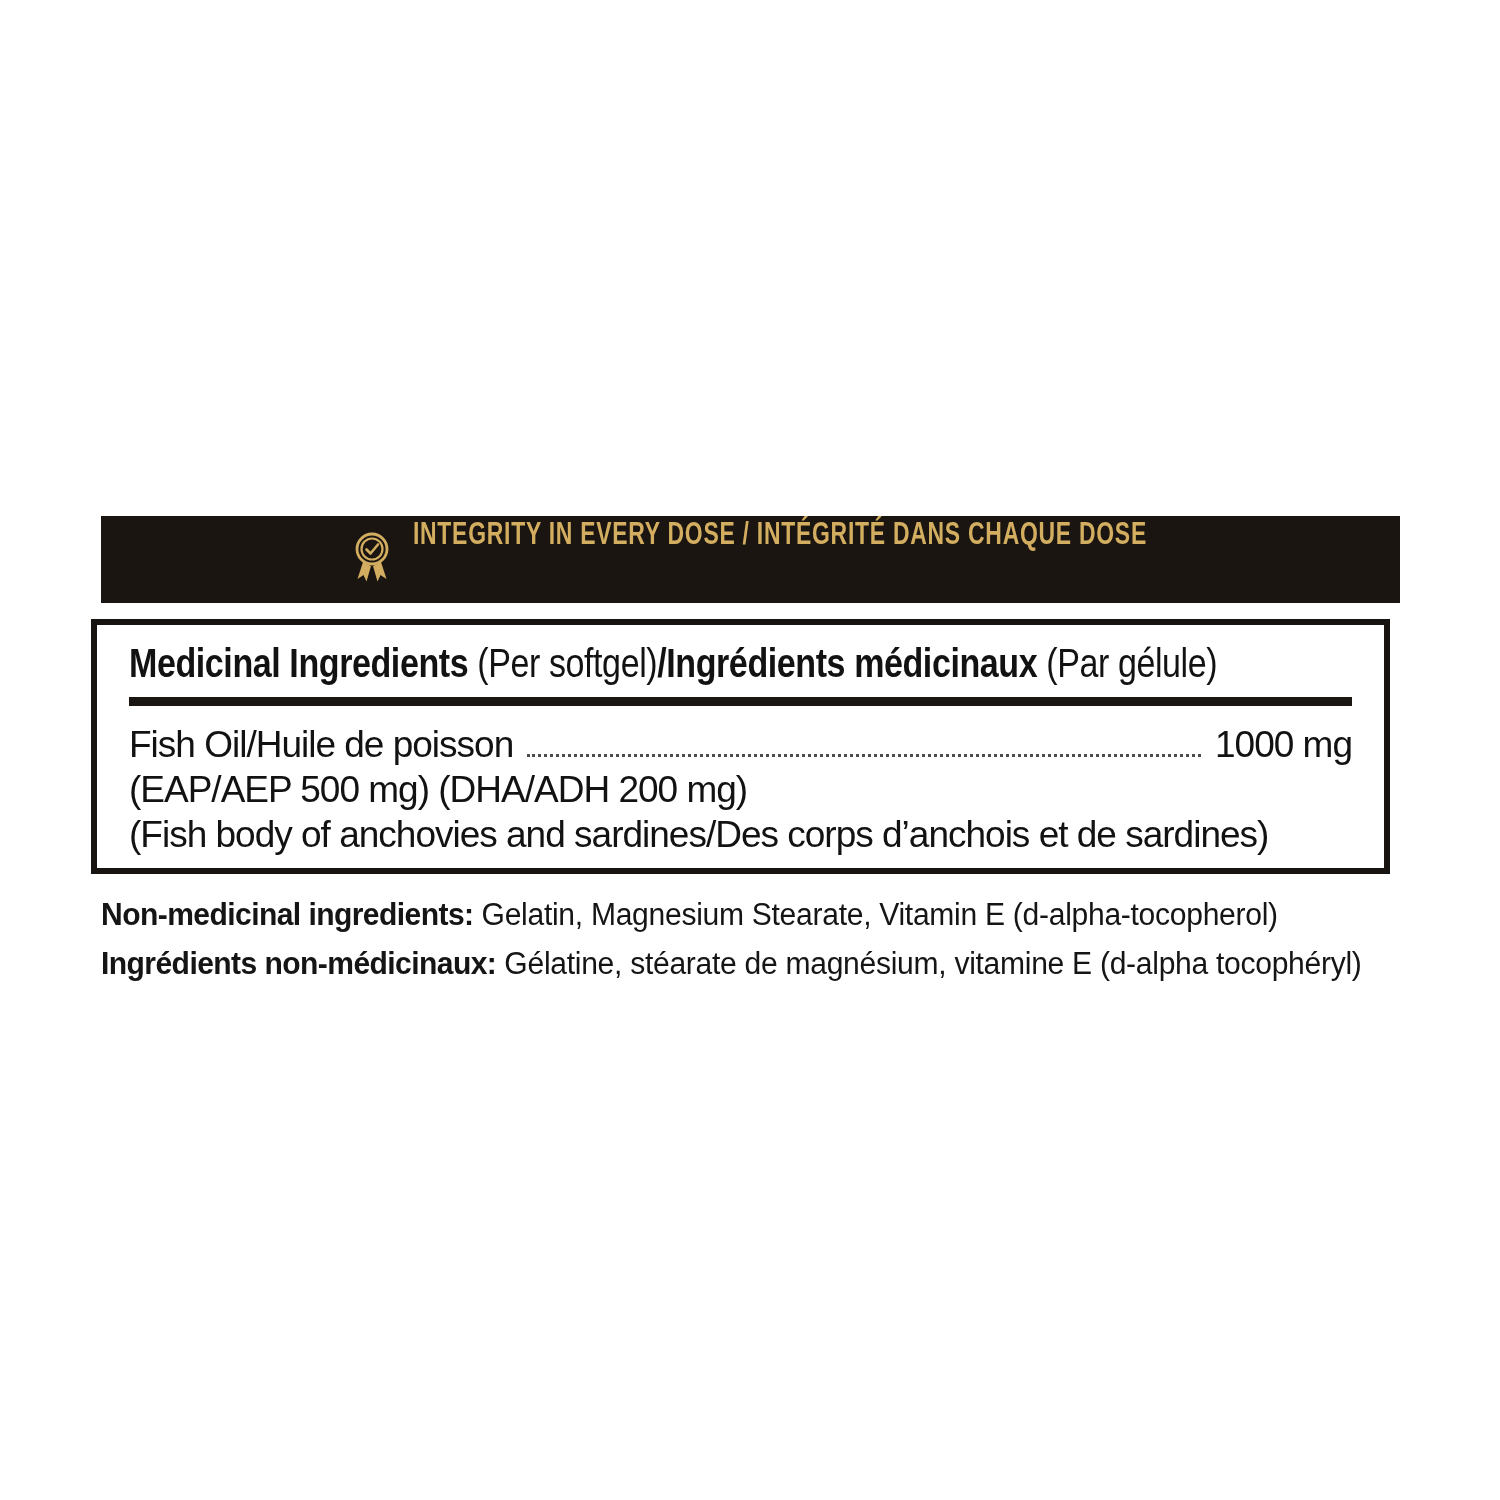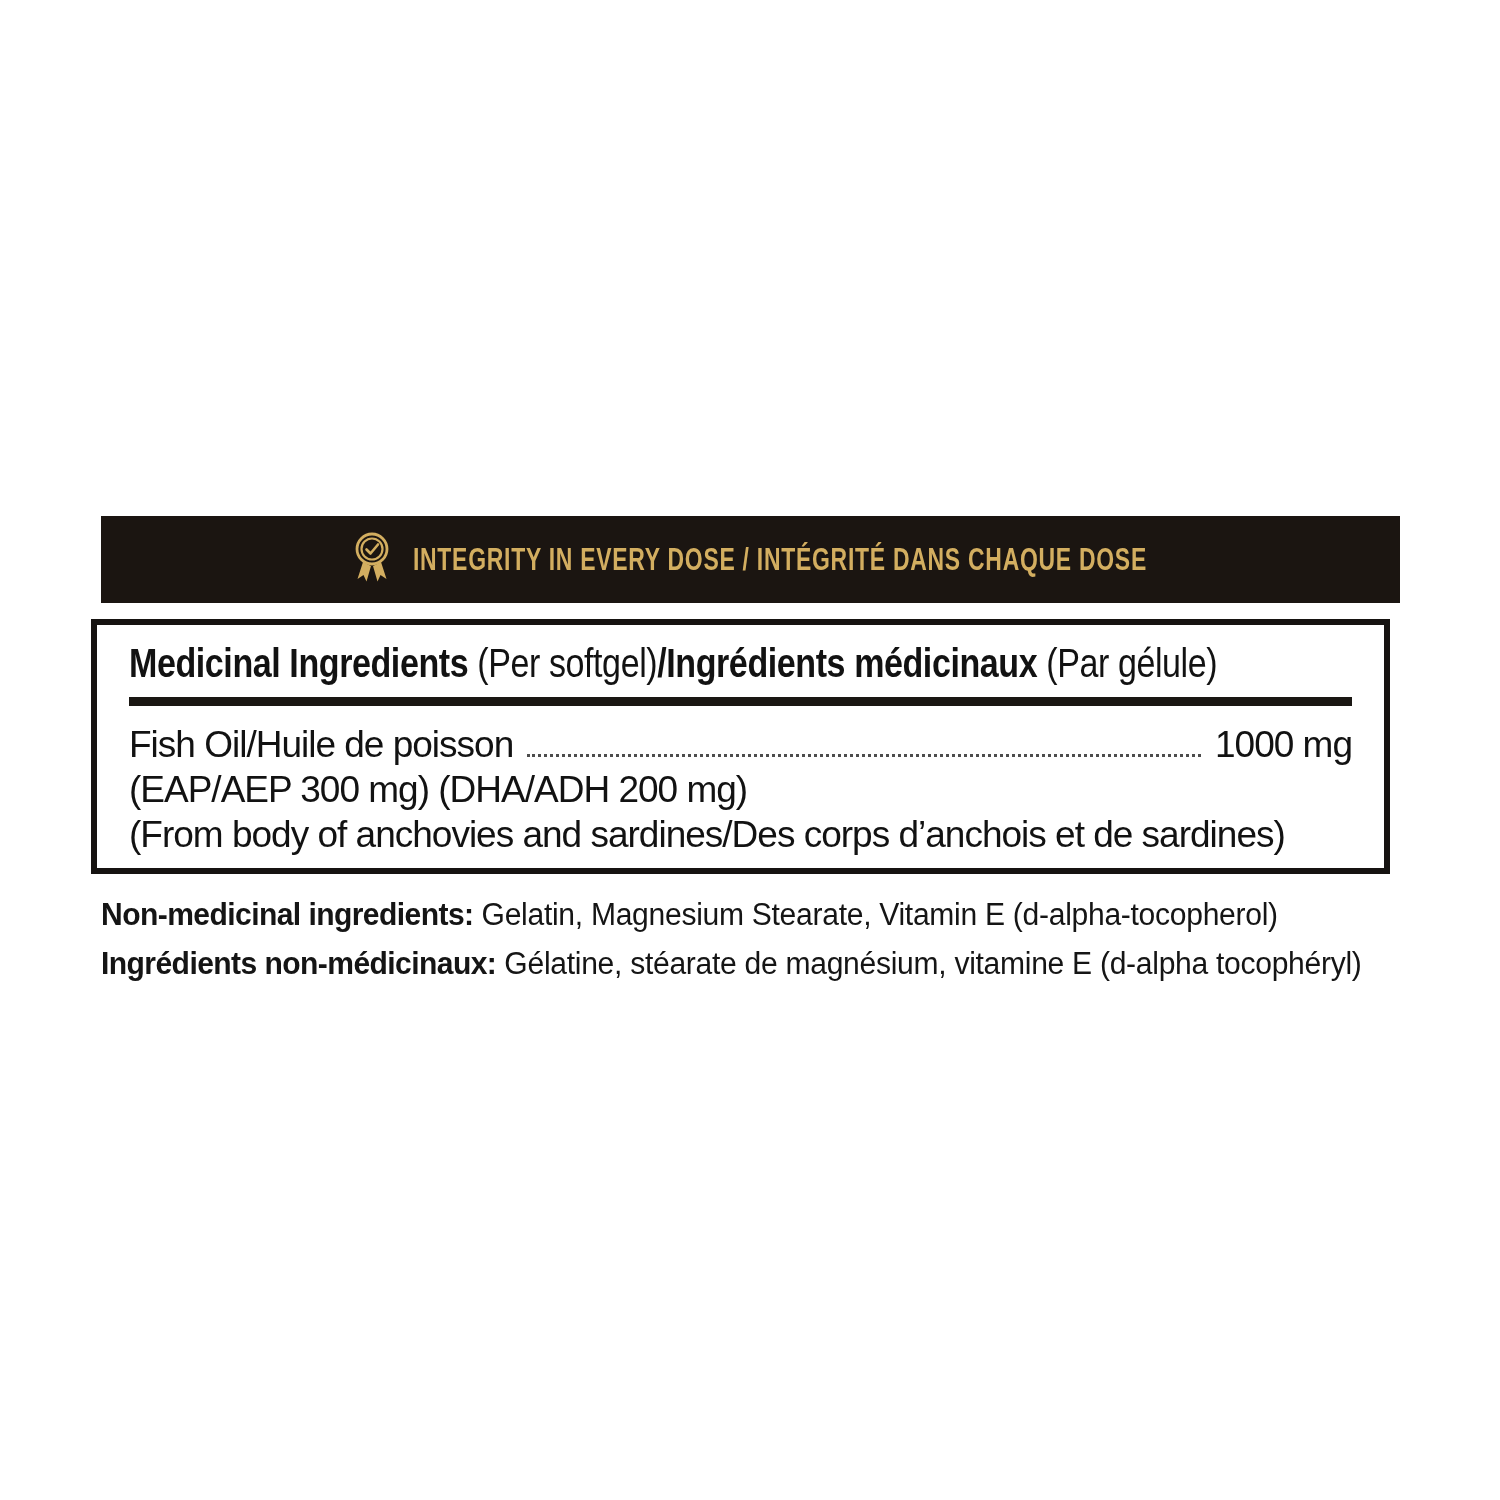--- a/index.html
+++ b/index.html
@@ -11,21 +11,20 @@
     overflow: hidden;
   }
 
   
   .banner {
     position: absolute;
     left: 101px; top: 516px;
     width: 1299px; height: 87px;
     background: #1b1511;
     display: flex;
-    align-items: center;
     justify-content: center;
   }
   .medal {
     flex: none;
     margin-right: 15px;
     display: flex;
     align-items: center;
   }
   .banner-text {
     font-weight: bold;
@@ -129,22 +128,22 @@
     </div>
 
     <div class="rule"></div>
 
     <div class="ing-row">
       <span class="ing-name">Fish Oil/Huile de poisson</span>
       <span class="leader"></span>
       <span class="ing-amt">1000 mg</span>
     </div>
 
-    <div class="note">(EAP/AEP 300 mg) (DHA/ADH 200 mg)</div>
-    <div class="note">(From body of anchovies and sardines/Des corps d’anchois et de sardines)</div>
+    <div class="note">(EAP/AEP 500 mg) (DHA/ADH 200 mg)</div>
+    <div class="note">(Fish body of anchovies and sardines/Des corps d’anchois et de sardines)</div>
   </div>
 
   <p class="nonmed" id="nonmed-en">
     <strong>Non-medicinal ingredients:</strong><span> Gelatin, Magnesium Stearate, Vitamin E (d-alpha-tocopherol)</span>
   </p>
   <p class="nonmed" id="nonmed-fr">
     <strong>Ingrédients non-médicinaux:</strong><span> Gélatine, stéarate de magnésium, vitamine E (d-alpha tocophéryl)</span>
   </p>
 
 </div>

